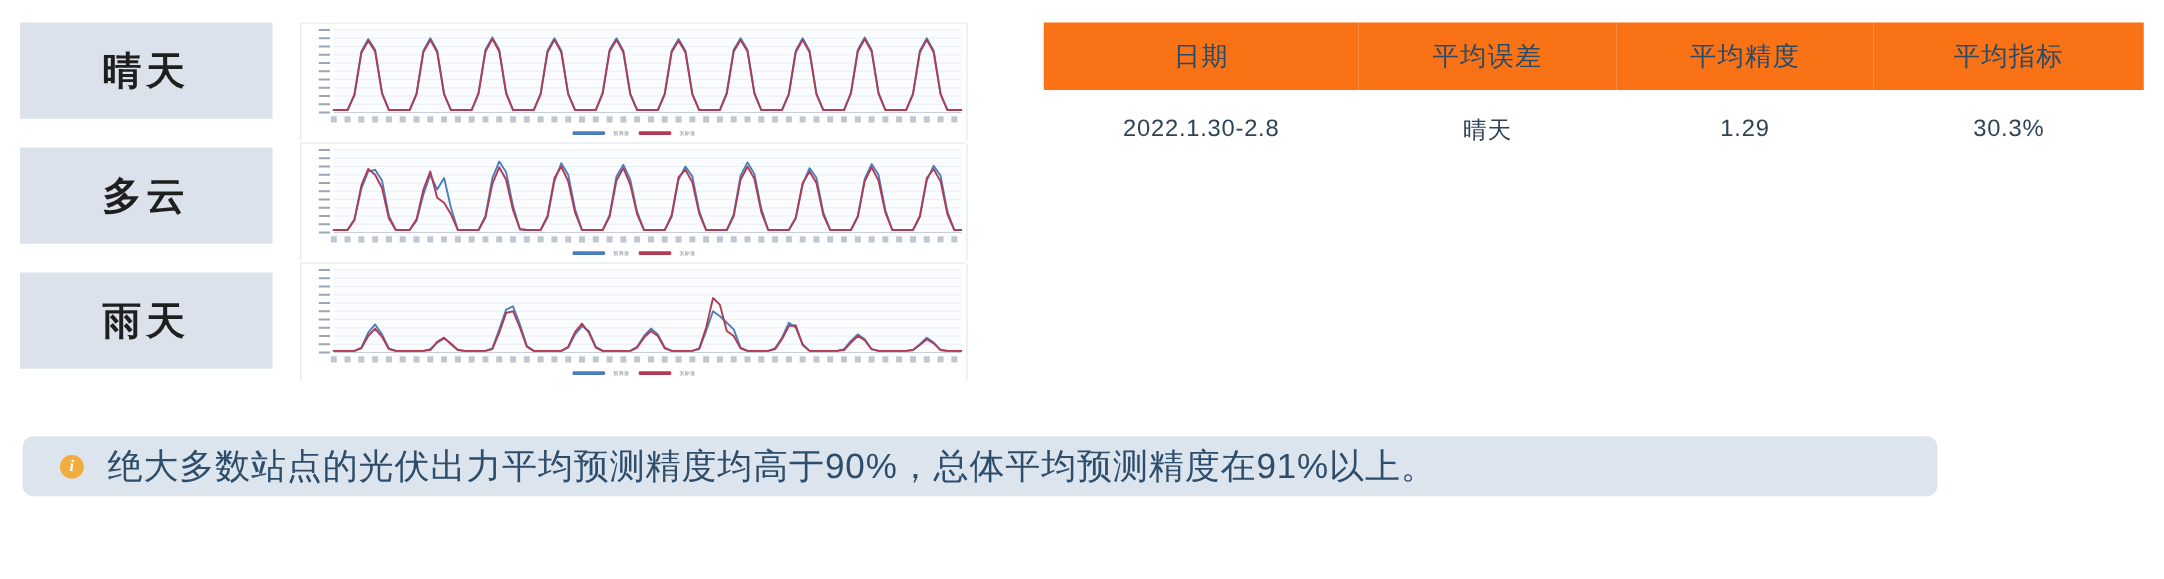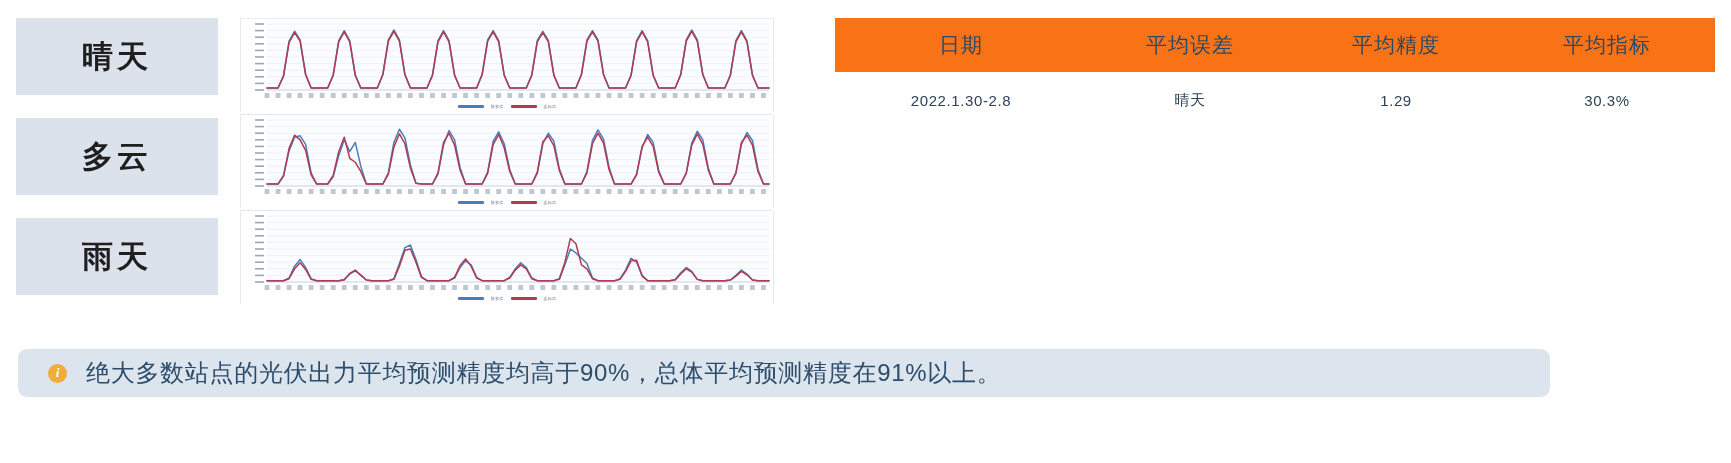--- a/index.html
+++ b/index.html
@@ -55,21 +55,21 @@
   
   .table-zone{position:absolute;left:835px;top:18px;width:880px;}
   table.data{border-collapse:collapse;width:880px;table-layout:fixed;}
   table.data th{
     background:#f97316;
     font-size:21px;font-weight:400;color:#2b4a66;
     padding:13px 0;text-align:center;
     letter-spacing:1px;
   }
   table.data td{
-    font-size:15px;color:#2e4258;text-align:center;
+    font-size:19px;color:#2e4258;text-align:center;
     padding:19px 0;letter-spacing:.6px;
     background:#ffffff;
   }
   table.data tr.alt td{background:#eef3f9;}
   table.data col.c1{width:252px;}
   table.data col.c2{width:206px;}
   table.data col.c3{width:206px;}
   table.data col.c4{width:216px;}
 
   
@@ -83,21 +83,21 @@
   }
   .info-badge{
     width:19px;height:19px;border-radius:50%;
     background:#f0ac3d;color:#ffffff;
     display:flex;align-items:center;justify-content:center;
     font-size:13px;font-style:italic;font-weight:700;
     font-family:"Liberation Serif",serif;
     flex:0 0 auto;
   }
   .note-text{
-    margin-left:19px;font-size:24px;color:#2d4d6b;letter-spacing:.7px;
+    margin-left:19px;font-size:28px;color:#2d4d6b;letter-spacing:.7px;
   }
 </style>
 </head>
 <body>
 
 <div id="root">
 
   <div class="labels">
     <div class="label-box">
       <span class="label-text">晴天</span>

